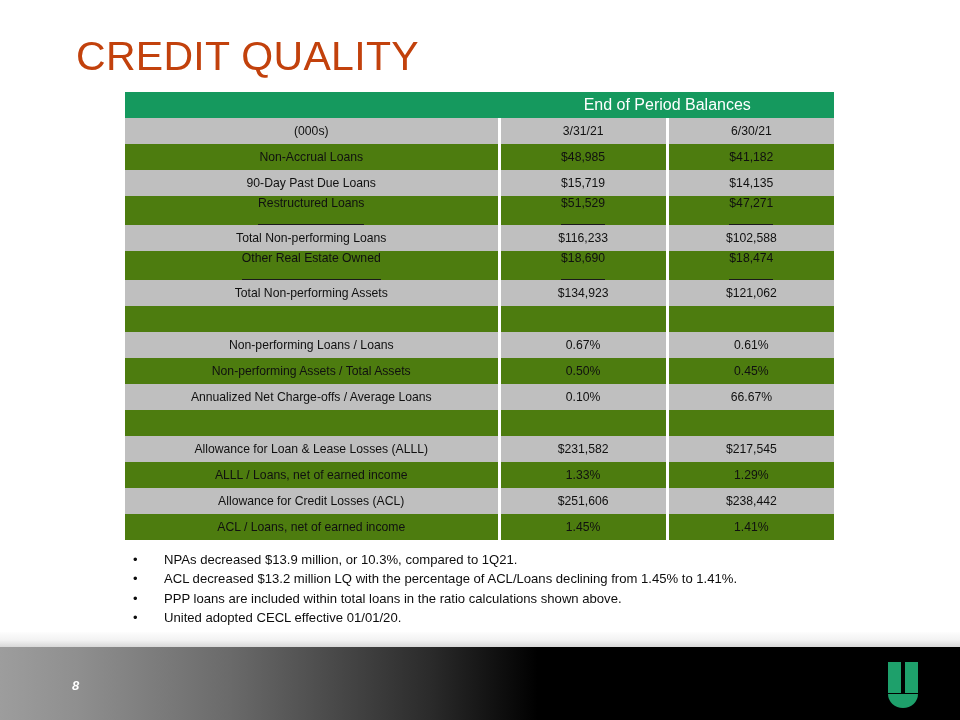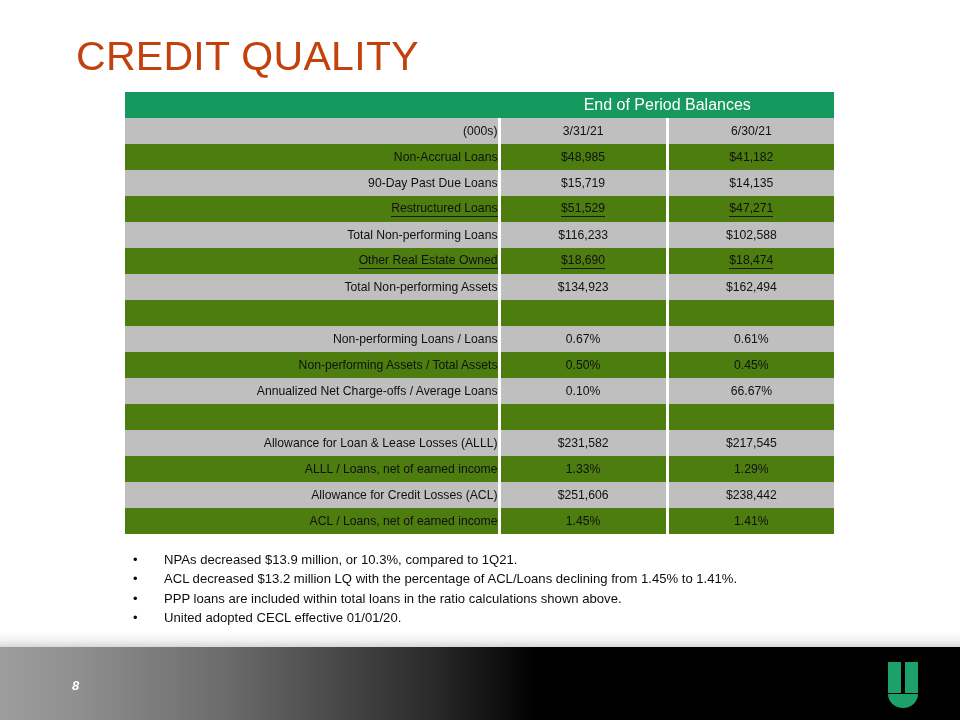--- a/index.html
+++ b/index.html
@@ -66,31 +66,31 @@
     font-size: 16px;
     color: #ffffff;
   }
 
   
   .band-dark  { background: #bfbfbf; }
   .band-light { background: #4d7c0f; }
 
   .lbl {
     padding-left: 10px;
-    text-align: right;
+    text-align: center;
     white-space: nowrap;
   }
   .lbl.indent { padding-left: 24px; }
   .val {
     text-align: center;
     white-space: nowrap;
   }
 
   
-  .uline .u { border-bottom: 1.4px solid #1a1a1a; display: inline-block; padding-bottom: 1px; }
+  .uline .u { border-bottom: 1.4px solid #1a1a1a; display: inline-block; padding-bottom: 14px; }
 
   .spacer td { height: 22px; }
 
   
   #bullets {
     position: absolute;
     left: 133px;
     top: 550px;
     width: 760px;
     font-size: 13.1px;
@@ -207,21 +207,21 @@
         <td class="gapcell"></td>
         <td class="band-light val uline"><span class="u">$18,690</span></td>
         <td class="gapcell"></td>
         <td class="band-light val uline"><span class="u">$18,474</span></td>
       </tr>
       <tr>
         <td class="band-dark lbl indent">Total Non-performing Assets</td>
         <td class="gapcell"></td>
         <td class="band-dark val">$134,923</td>
         <td class="gapcell"></td>
-        <td class="band-dark val">$162,494</td>
+        <td class="band-dark val">$121,062</td>
       </tr>
       <tr class="spacer">
         <td class="band-light lbl"></td>
         <td class="gapcell"></td>
         <td class="band-light val"></td>
         <td class="gapcell"></td>
         <td class="band-light val"></td>
       </tr>
       <tr>
         <td class="band-dark lbl">Non-performing Loans / Loans</td>

